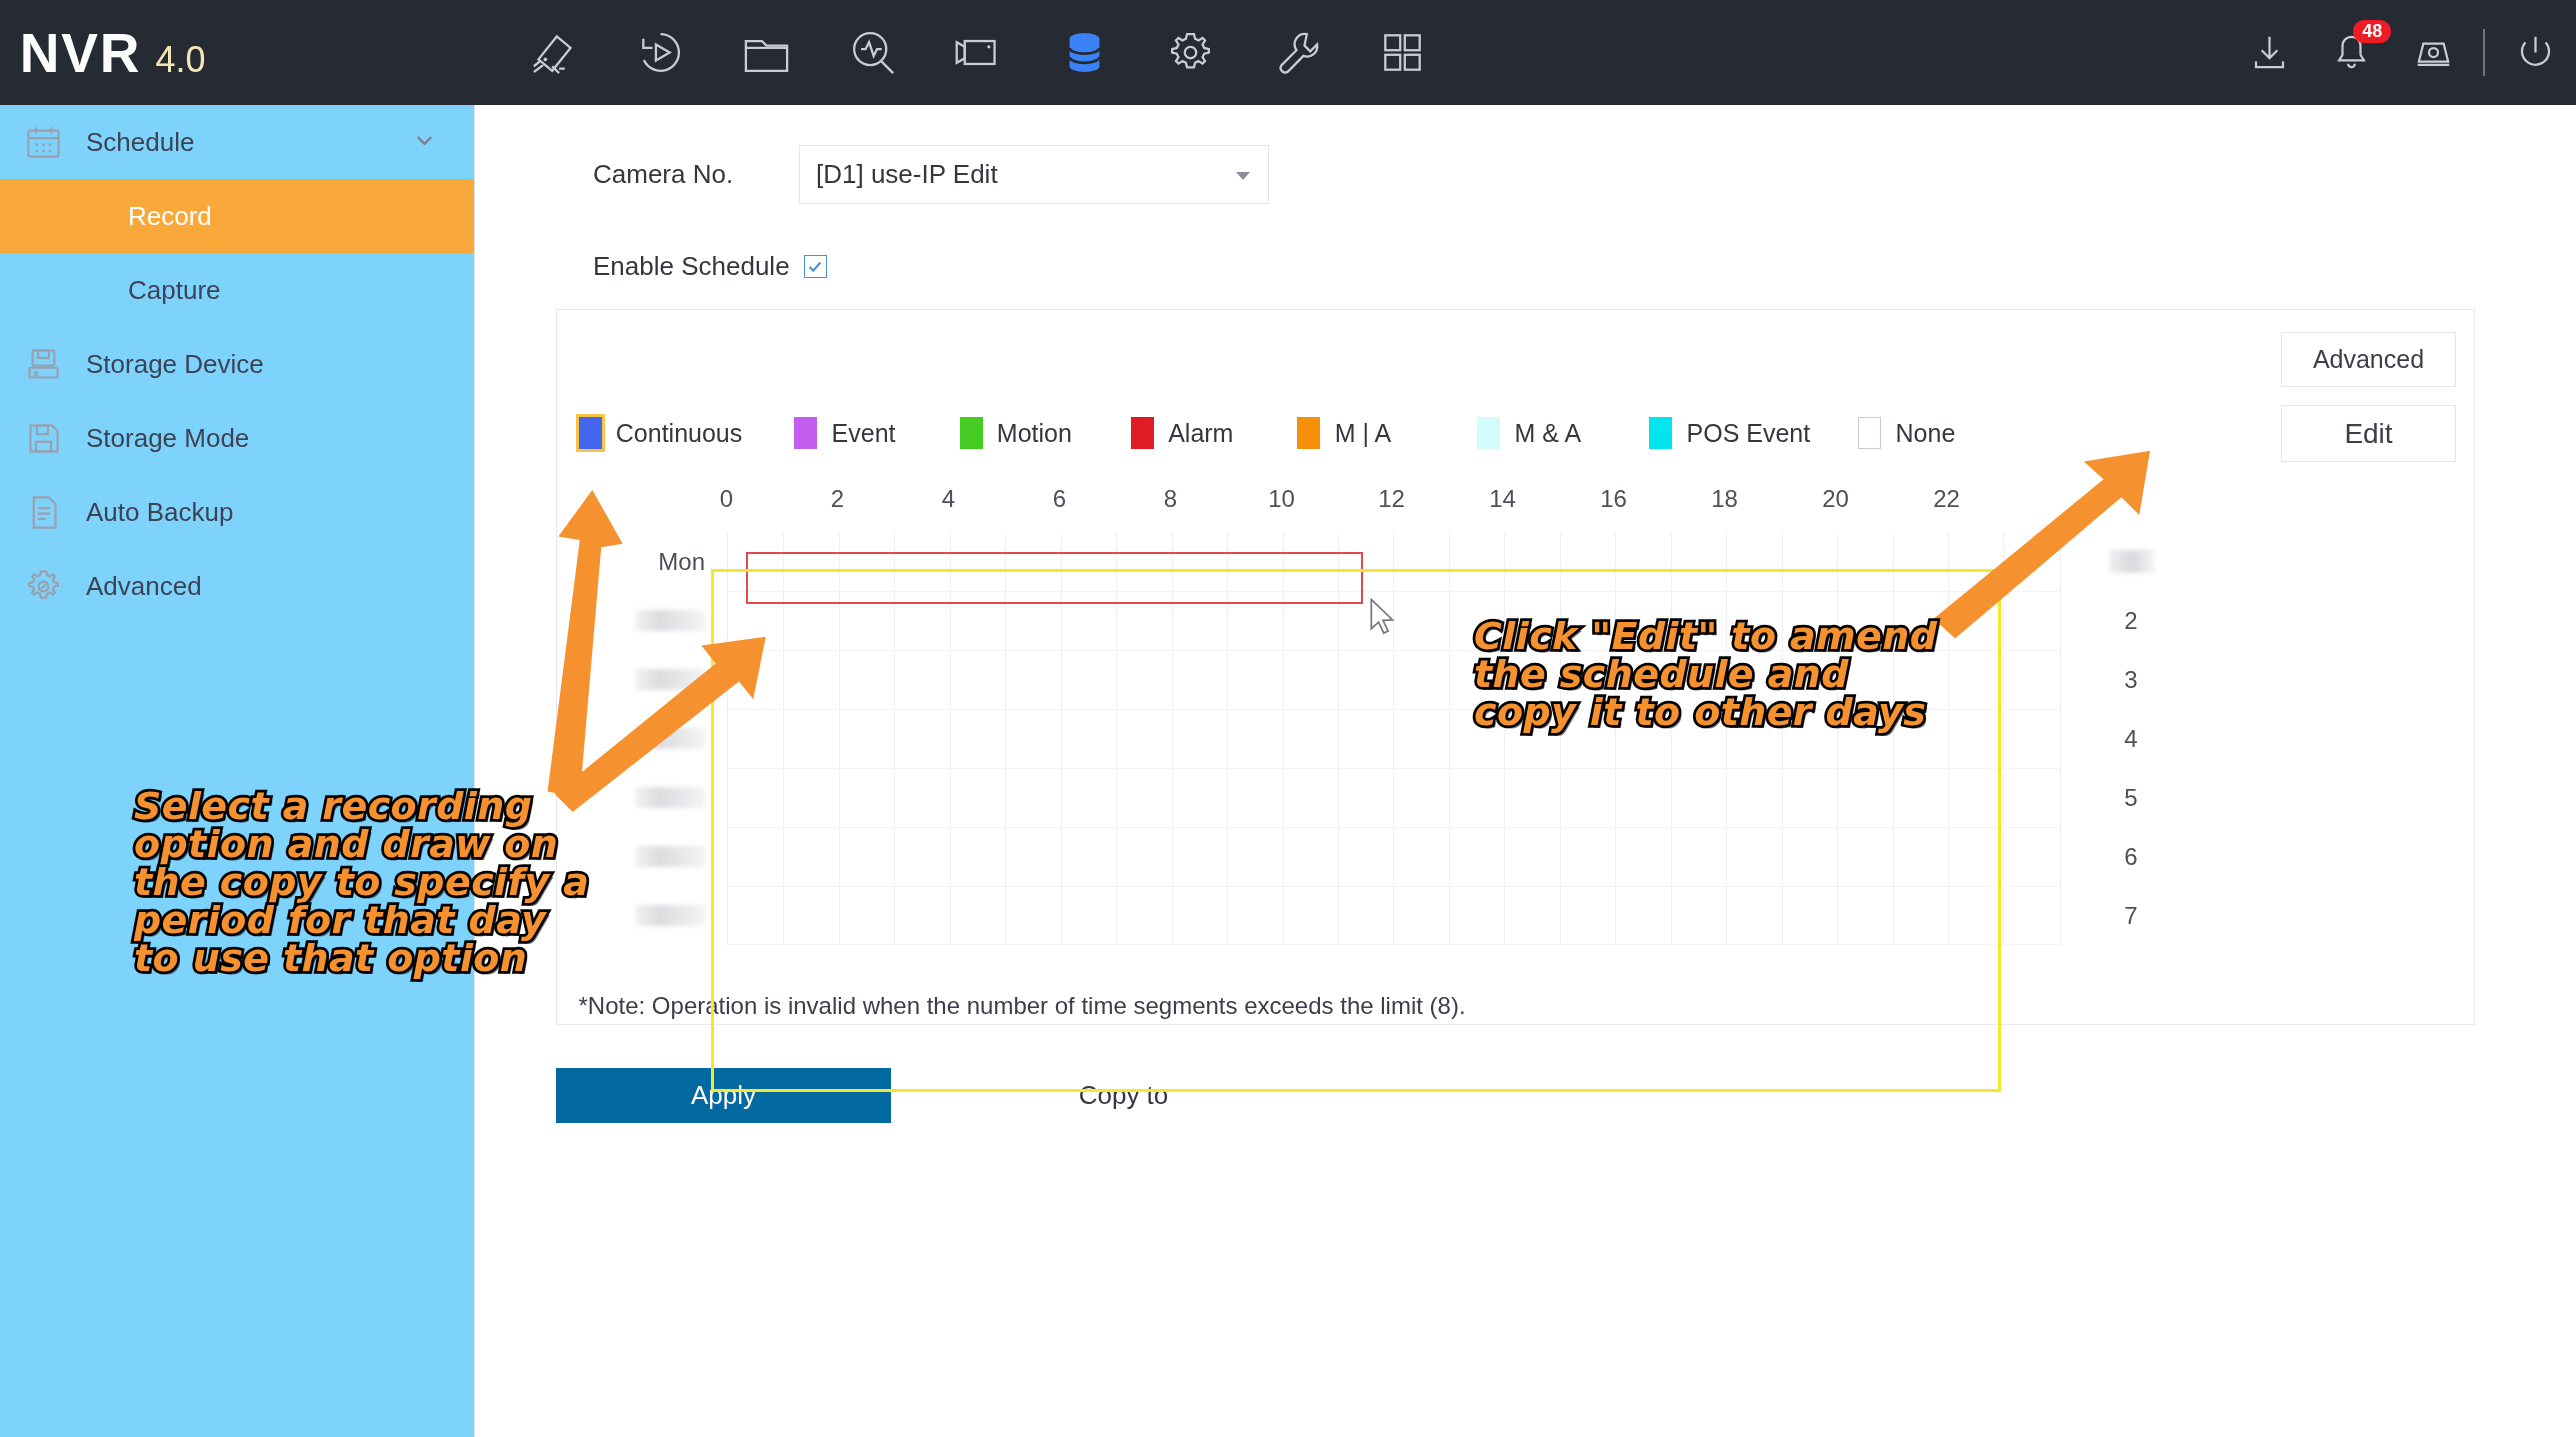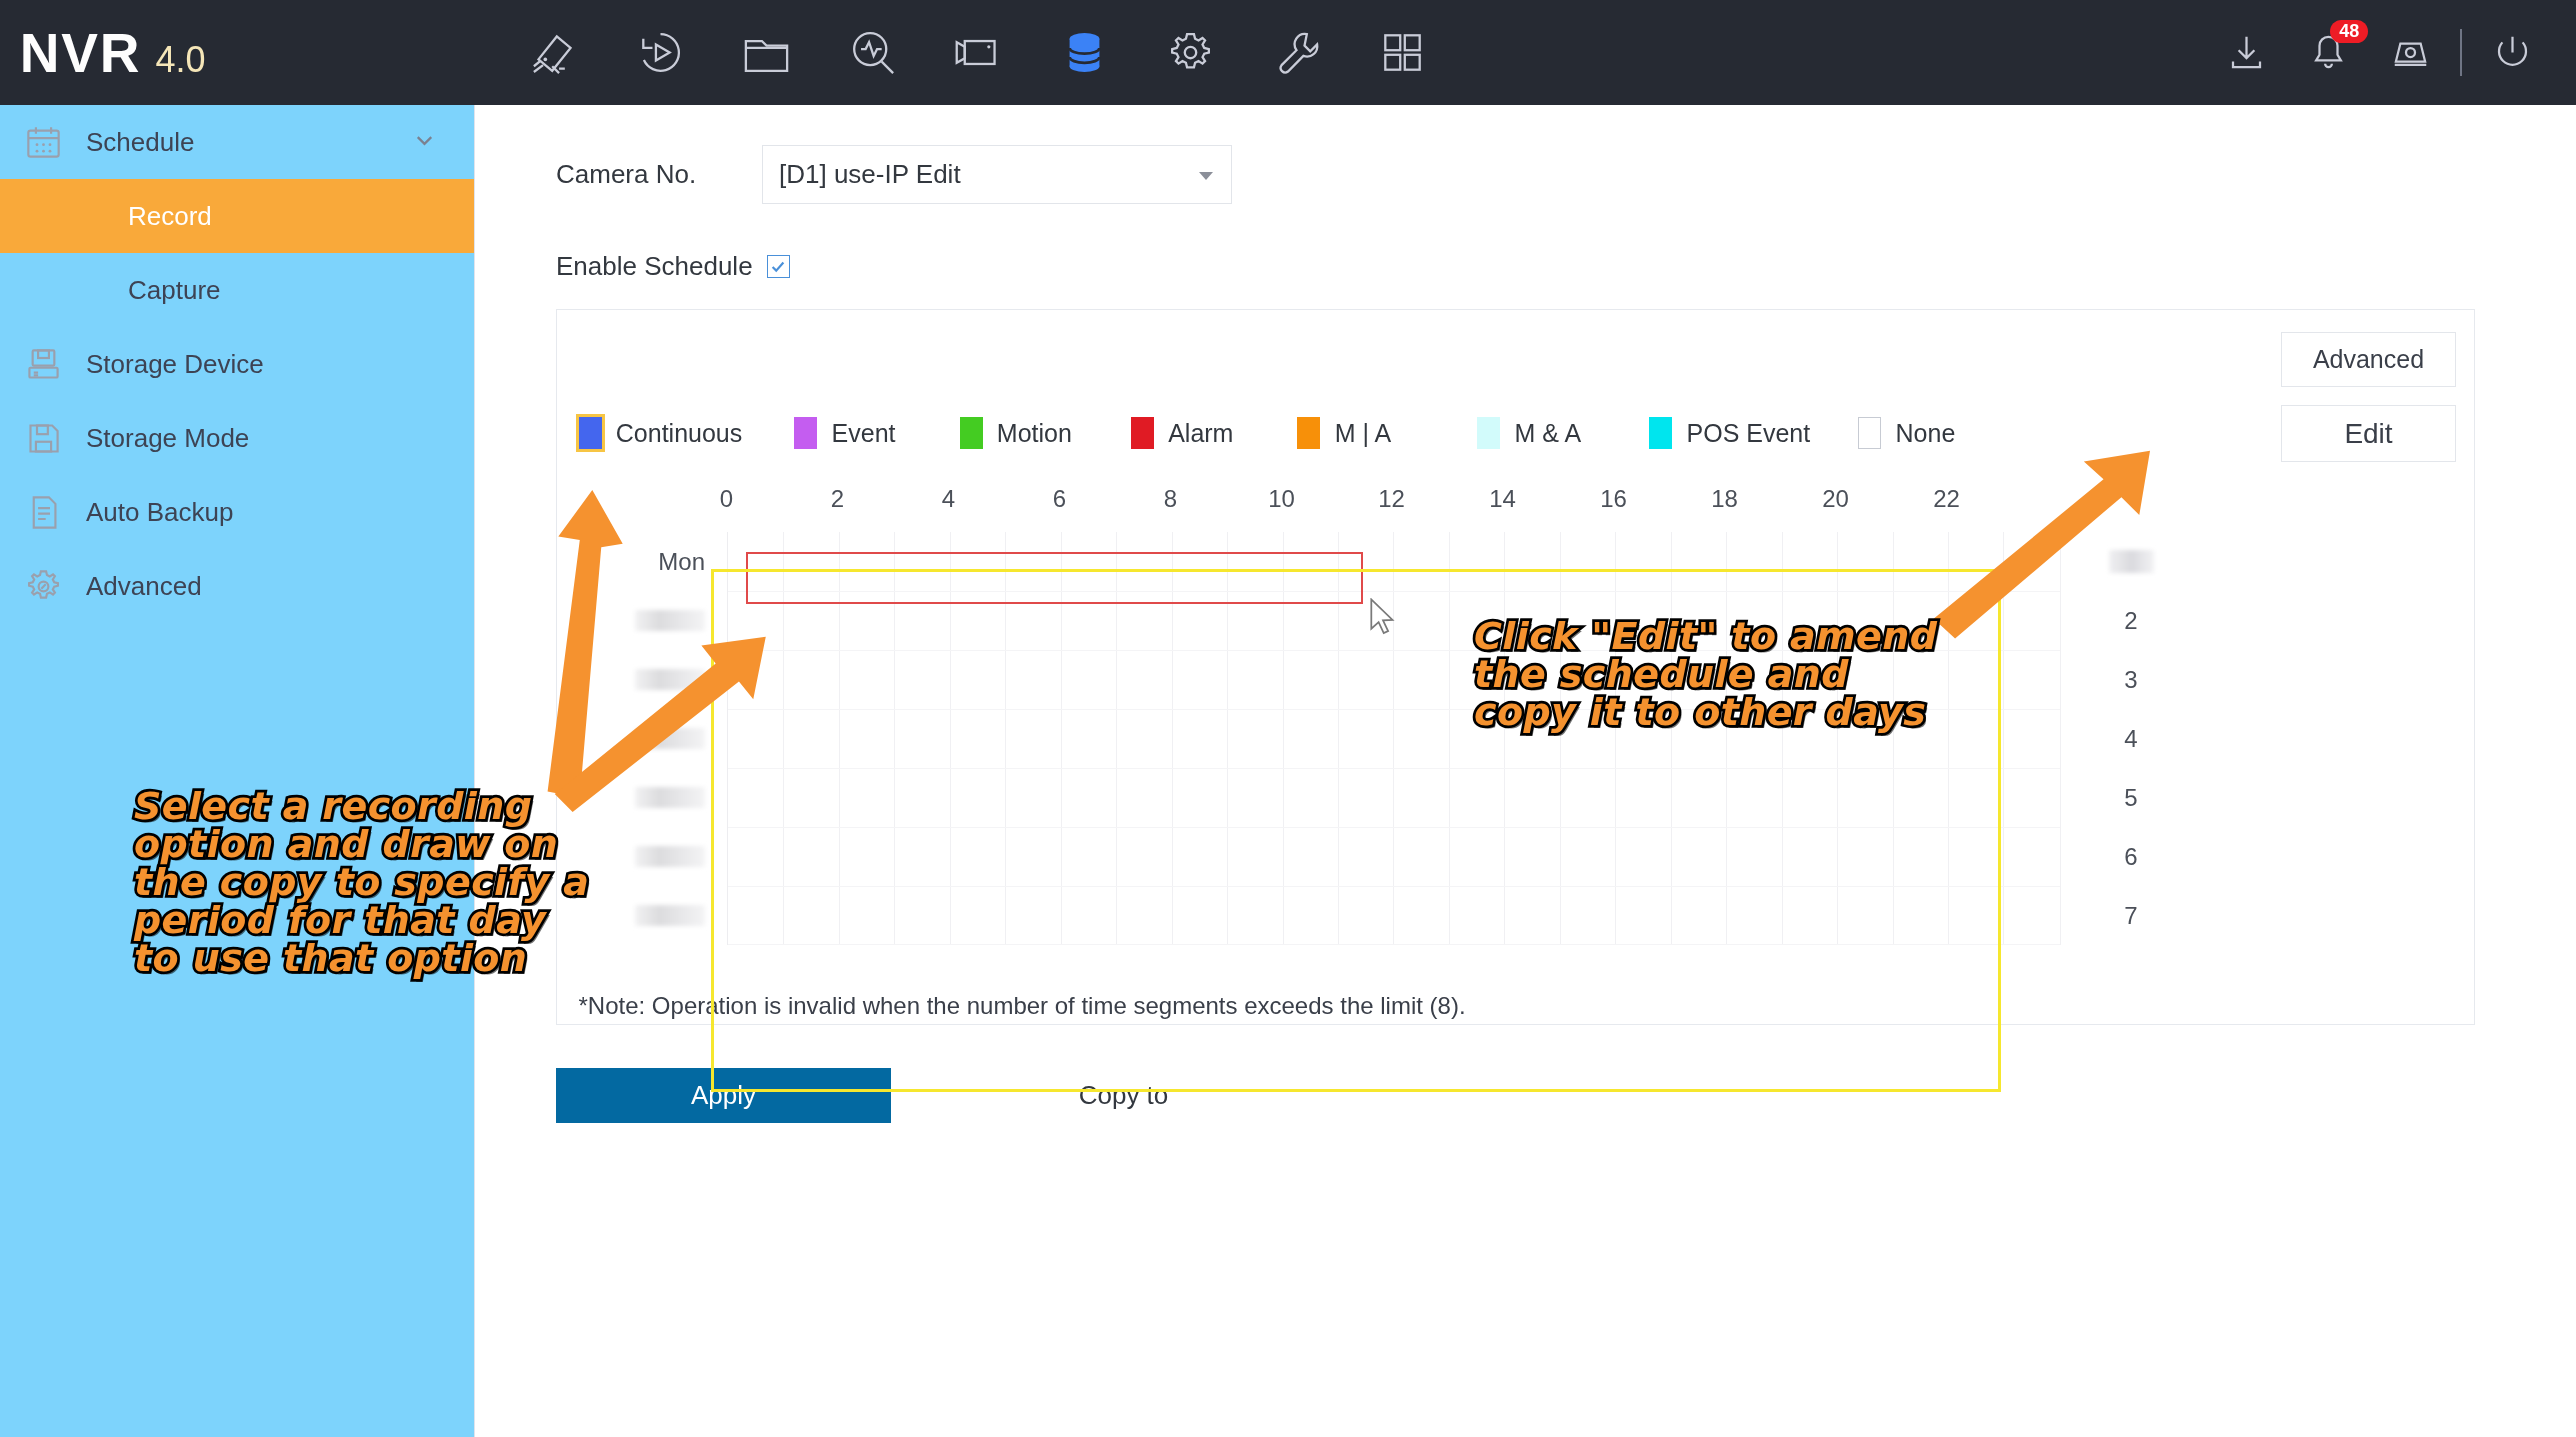--- a/index.html
+++ b/index.html
@@ -24,21 +24,21 @@
   .brand-ver { font-size: 36px; color: #f5e6b8; margin-left: 14.3px; font-weight: normal; }
 
   .navicons { display: flex; align-items: center; flex: 1; justify-content: flex-start; gap: 0; }
   .navicon {
     width: 106px; height: 105px; display: flex; align-items: center; justify-content: center;
     cursor: pointer;
   }
   .navicon svg { display: block; }
   .navicon.active svg { filter: none; }
 
-  .rightIcons { display: flex; align-items: center; padding-right: 23px; gap: 0; }
+  .rightIcons { display: flex; align-items: center; gap: 0; }
   .ricon { width: 82px; height: 105px; display:flex; align-items:center; justify-content:center; position: relative; cursor:pointer; }
   .badge {
     position: absolute; top: 19.7px; left: 43px;
     background: #ee1c25; color: #fff; font-size: 18px; font-weight: bold;
     border-radius: 14.3px; padding: 2.7px 9px; line-height: 1; min-width: 30px; text-align: center;
   }
   .vdiv { width: 1.8px; height: 47px; background: #6f7585; margin: 0 9px; }
 
   
   .sidebar {
@@ -52,21 +52,21 @@
   .sb-label { font-size: 26px; color: #3d4354; }
   .sb-chevron { position: absolute; right: 36px; top: 50%; transform: translateY(-50%); }
   .sb-sub { height: 74px; display:flex; align-items:center; padding-left: 128px; font-size: 26px; color:#3d4354; cursor:pointer; }
   .sb-sub.selected { background: #f9a93a; color: #ffffff; }
   .sb-sub.selected .sb-sub-text { color: #ffffff; }
 
   
   .content { position: absolute; left: 475px; top: 105px; width: 2101px; height: 1333px; background: #fff; }
 
   .row-camera { position: absolute; left: 81px; top: 40px; display: flex; align-items: center; }
-  .lbl { font-size: 26px; color: #33383f; }
+  .lbl { font-size: 26px; color: #33383f; margin-left: 37px; }
   .camera-label { width: 206px; }
   .select {
     width: 470px; height: 59px; border: 0.9px solid #e2e5ea; background:#fff;
     display:flex; align-items:center; padding: 0 16px; position: relative; cursor: pointer;
   }
   .select-value { font-size: 26px; color: #33383f; }
   .caret {
     position:absolute; right: 18px; top: 50%; margin-top:-2.7px;
     width:0;height:0;border-left:7.2px solid transparent;border-right:7.2px solid transparent;border-top:8px solid #8b8f99;
   }

